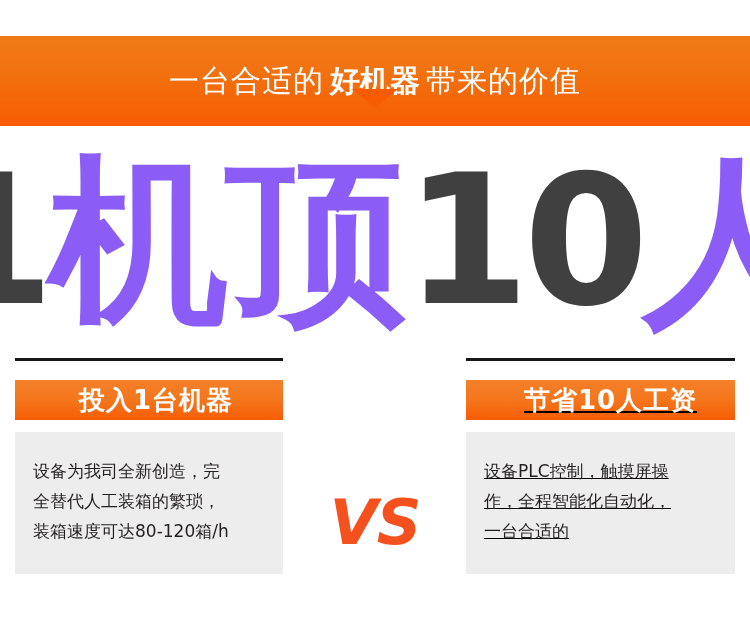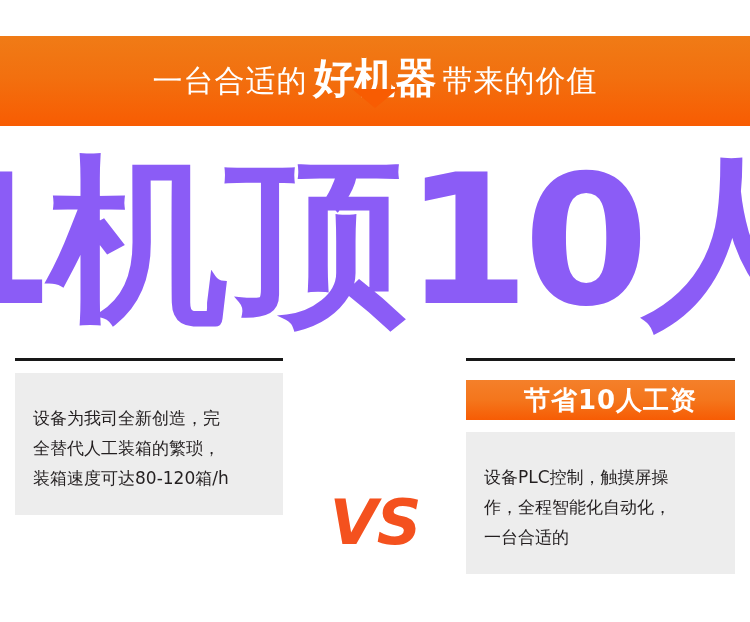--- a/index.html
+++ b/index.html
@@ -40,26 +40,25 @@
     white-space: nowrap;
     color: #ffffff;
     letter-spacing: 1px;
   }
   .banner-normal {
     font-size: 30px;
     font-weight: 400;
     line-height: 1;
   }
   .banner-strong {
-    font-size: 41px;
+    font-size: 30px;
     font-weight: 700;
     line-height: 1;
     padding: 0 6px;
     letter-spacing: 0px;
-    font-family: Liberation Mono, monospace;
   }
   .banner-arrow {
     position: absolute;
     left: 352px;
     top: 89px;
     width: 0;
     height: 0;
     border-left: 23px solid transparent;
     border-right: 23px solid transparent;
     border-top: 19px solid #F85C02;
@@ -74,27 +73,27 @@
     height: 190px;
     display: flex;
     align-items: center;
     justify-content: center;
     white-space: nowrap;
     font-weight: 700;
     font-size: 180px;
     line-height: 1;
     letter-spacing: -2px;
   }
-  .hl-orange { color: #8b5cf6; }
+  .hl-orange { color: #404040; }
   .hl-gray   { color: #8b5cf6; }
   .hl-num    { letter-spacing: -6px; }
 
   
   .col-left  { position: absolute; left: 15px;  top: 358px; width: 268px; }
-  .col-right { position: absolute; left: 466px; top: 358px; width: 269px; }
+  .col-right { position: absolute; left: 466px; top: 358px; width: 269px; text-decoration: underline; }
 
   .rule {
     height: 3px;
     background: #181818;
     width: 100%;
   }
   .card-head {
     margin-top: 19px;
     height: 40px;
     background: linear-gradient(180deg, #F4802A 0%, #F4761C 50%, #F75C04 100%);
@@ -106,21 +105,21 @@
     letter-spacing: 1px;
   }
   .card-head.left-head  { text-align: center; padding-left: 14px; box-sizing: border-box; }
   .card-head.right-head { text-align: center; padding-left: 20px; box-sizing: border-box; }
 
   .card-body {
     margin-top: 12px;
     height: 142px;
     background: #EDEDED;
     box-sizing: border-box;
-    padding: 30px 16px 0 18px;
+    padding: 24px 16px 0 18px;
     color: #231F20;
     font-size: 17px;
     line-height: 30px;
   }
   .card-body .line { white-space: nowrap; }
 
   
   .vs {
     position: absolute;
     left: 300px;
@@ -152,20 +151,21 @@
 
   <div class="headline">
     <span class="hl-orange hl-num">1</span>
     <span class="hl-gray">机顶</span>
     <span class="hl-orange hl-num">10</span>
     <span class="hl-gray">人</span>
   </div>
 
   <div class="col-left">
     <div class="rule"></div>
+    <div class="card-head left-head">投入1台机器</div>
     <div class="card-body">
       <div class="line">设备为我司全新创造，完</div>
       <div class="line">全替代人工装箱的繁琐，</div>
       <div class="line">装箱速度可达80-120箱/h</div>
     </div>
   </div>
 
   <div class="vs">VS</div>
 
   <div class="col-right">

